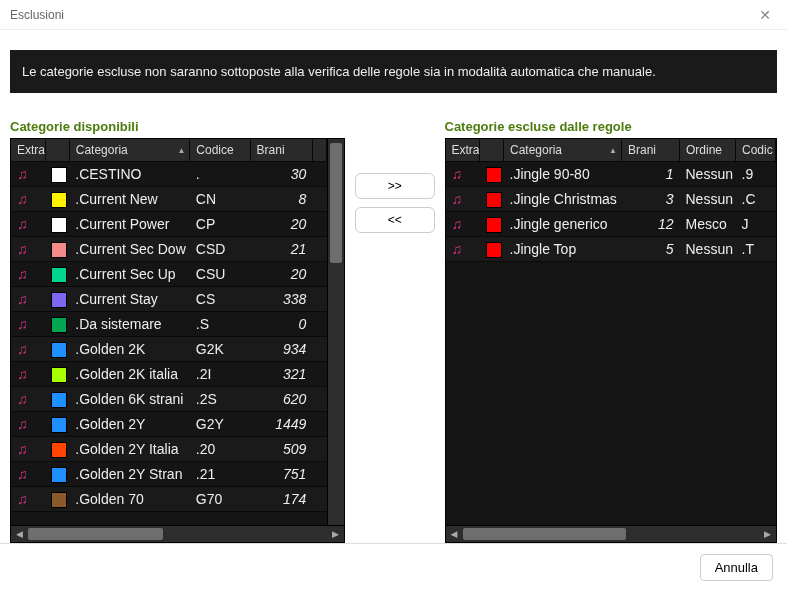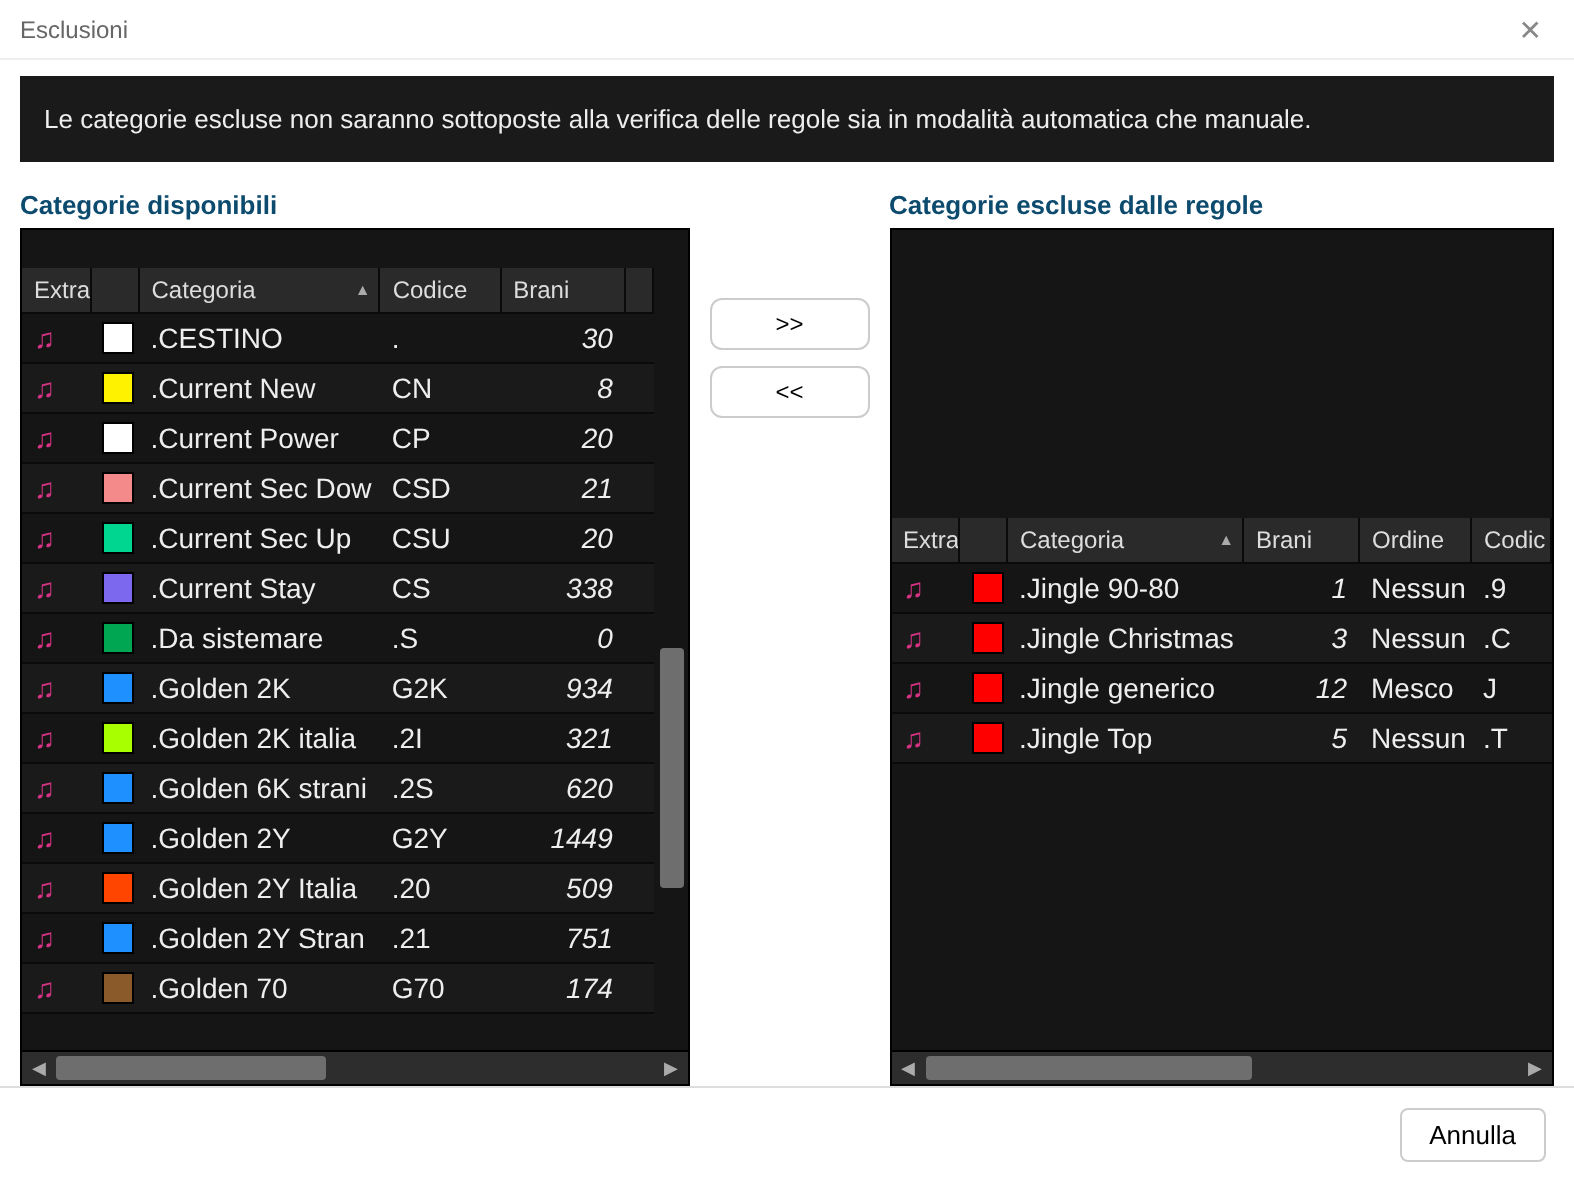--- a/index.html
+++ b/index.html
@@ -23,21 +23,21 @@
     border-bottom: 1px solid #eee;
     justify-content: space-between;
   }
   .close-x {
     font-size: 14px;
     color: #888;
     padding: 2px 6px;
     cursor: pointer;
   }
   .infobar {
-    margin: 8px 10px;
+    margin: 20px 10px;
     padding: 14px 12px;
     background: #1a1a1a;
     color: #eee;
     font-size: 13px;
   }
   .body {
     flex: 1;
     display: flex;
     padding: 0 10px;
     gap: 10px;
@@ -63,39 +63,38 @@
     border-radius: 6px;
     padding: 5px 0;
     font-size: 12px;
     cursor: pointer;
   }
   .panel-right { flex: 1; }
   .panel-title {
     font-weight: 600;
     font-size: 13px;
     padding: 6px 0 4px 0;
-    color: #0c4a6e;
+    color: #4d7c0f;
   }
   .grid-wrap {
     flex: 1;
     background: #151515;
     border: 1px solid #000;
     display: flex;
     flex-direction: column;
     min-height: 0;
   }
   .grid-scroll {
     flex: 1;
     overflow: hidden;
     position: relative;
   }
   .grid-scroll-inner {
     display: flex;
     height: 100%;
-    align-items: center;
   }
   .grid-table-area {
     flex: 1;
     overflow: hidden;
   }
   .vbar {
     width: 17px;
     background: #2d2d2d;
     position: relative;
     border-left: 1px solid #000;

